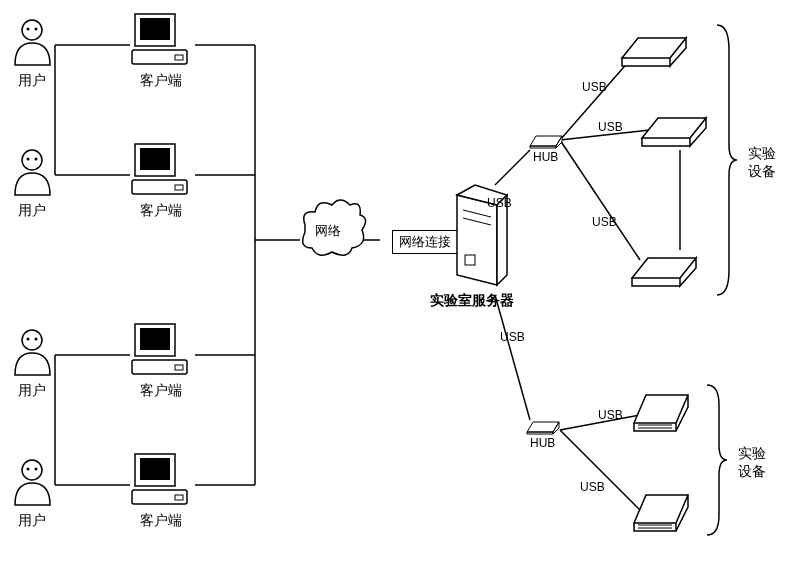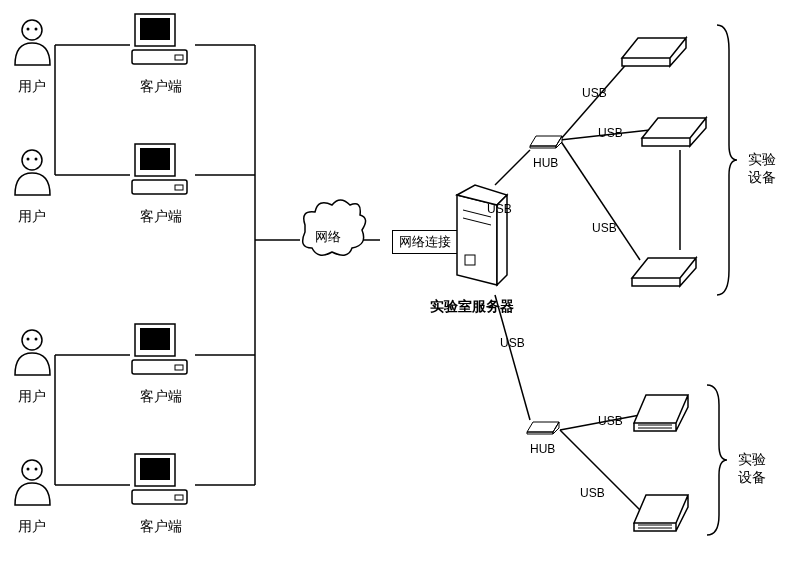--- a/index.html
+++ b/index.html
@@ -8,21 +8,20 @@
       height: 567px;
       position: relative;
       background: #fff;
       font-family: "SimSun", "Microsoft YaHei", sans-serif;
       font-size: 14px;
       color: #000;
     }
     .label {
       position: absolute;
       white-space: nowrap;
-      margin-top: 6px;
     }
     .node {
       position: absolute;
     }
     svg.lines {
       position: absolute;
       top: 0;
       left: 0;
       width: 800px;
       height: 567px;

